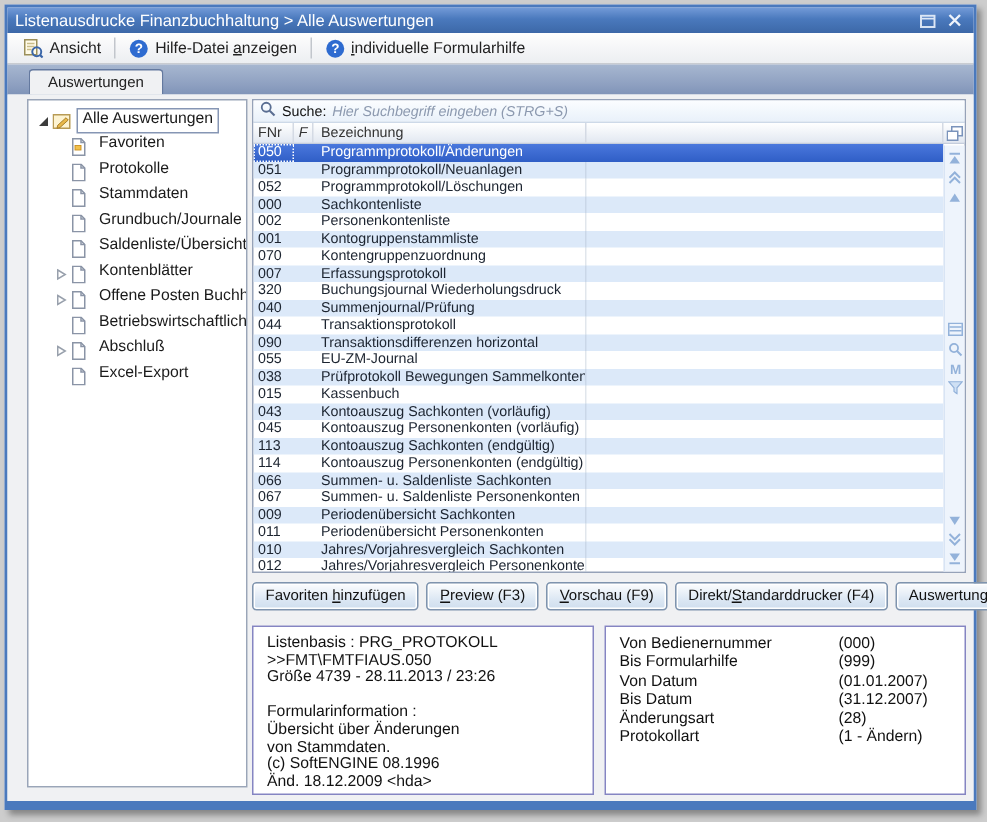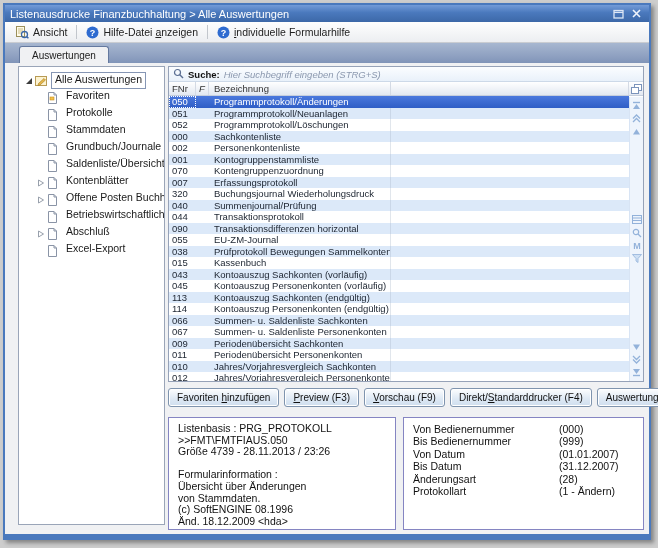--- a/index.html
+++ b/index.html
@@ -32,21 +32,21 @@
   .tree-row.child{padding-left:16px}
   .tree-row .arrow{width:12px;flex:none;display:flex;align-items:center;justify-content:center}
   .tree-row .icon{width:16px;flex:none;display:flex;align-items:center}
   .tree-label{padding:0 3px;line-height:13px}
   .tree-label.focused{border:1px solid #8696b4}
 
   .right-col{position:absolute;left:163px;top:3px;right:5px;bottom:5px;display:flex;flex-direction:column}
   .table-frame{height:316px;flex:none;border:1px solid #96a2b8;background:#fff;display:flex;flex-direction:column;position:relative}
   .search-row{height:15px;flex:none;display:flex;align-items:center;gap:4px;padding:0 4px;font-size:9.5px;
     background:linear-gradient(#fbfdff,#e9f1fa);border-bottom:1px solid #cdd9e8}
-  .search-label{font-weight:bold;color:#111}
+  .search-label{font-weight:normal;color:#111}
   .search-ph{font-style:italic;color:#8c99af}
   .thead{height:14px;flex:none;display:flex;align-items:stretch;font-size:9.5px;color:#333;
     background:linear-gradient(#ffffff,#e2e8f1);border-bottom:1px solid #c5cedd}
   .th{display:flex;align-items:center;border-right:1px solid #d4dae4}
   .th.fnr{width:27px;padding-left:3px}
   .th.f{width:13px;justify-content:center;font-style:italic}
   .th.bez{width:182px;padding-left:5px}
   .th.rest{flex:1}
   .th-icon{width:14px;display:flex;align-items:center;justify-content:center;border-right:none}
   .tbody{flex:1;overflow:hidden;margin-right:14px}
@@ -553,21 +553,21 @@
             <div class="info-line">von Stammdaten.</div>
             <div class="info-line">(c) SoftENGINE 08.1996</div>
             <div class="info-line">Änd. 18.12.2009 &lt;hda&gt;</div>
           </div>
         <div class="info-box info-right" id="info-right">
             <div class="ir-row">
               <span class="ir-label">Von Bedienernummer</span>
               <span class="ir-value right">(000)</span>
             </div>
             <div class="ir-row">
-              <span class="ir-label">Bis Bedienernummer</span>
+              <span class="ir-label">Bis Formularhilfe</span>
               <span class="ir-value right">(999)</span>
             </div>
             <div class="ir-row">
               <span class="ir-label">Von Datum</span>
               <span class="ir-value right">(01.01.2007)</span>
             </div>
             <div class="ir-row">
               <span class="ir-label">Bis Datum</span>
               <span class="ir-value right">(31.12.2007)</span>
             </div>

